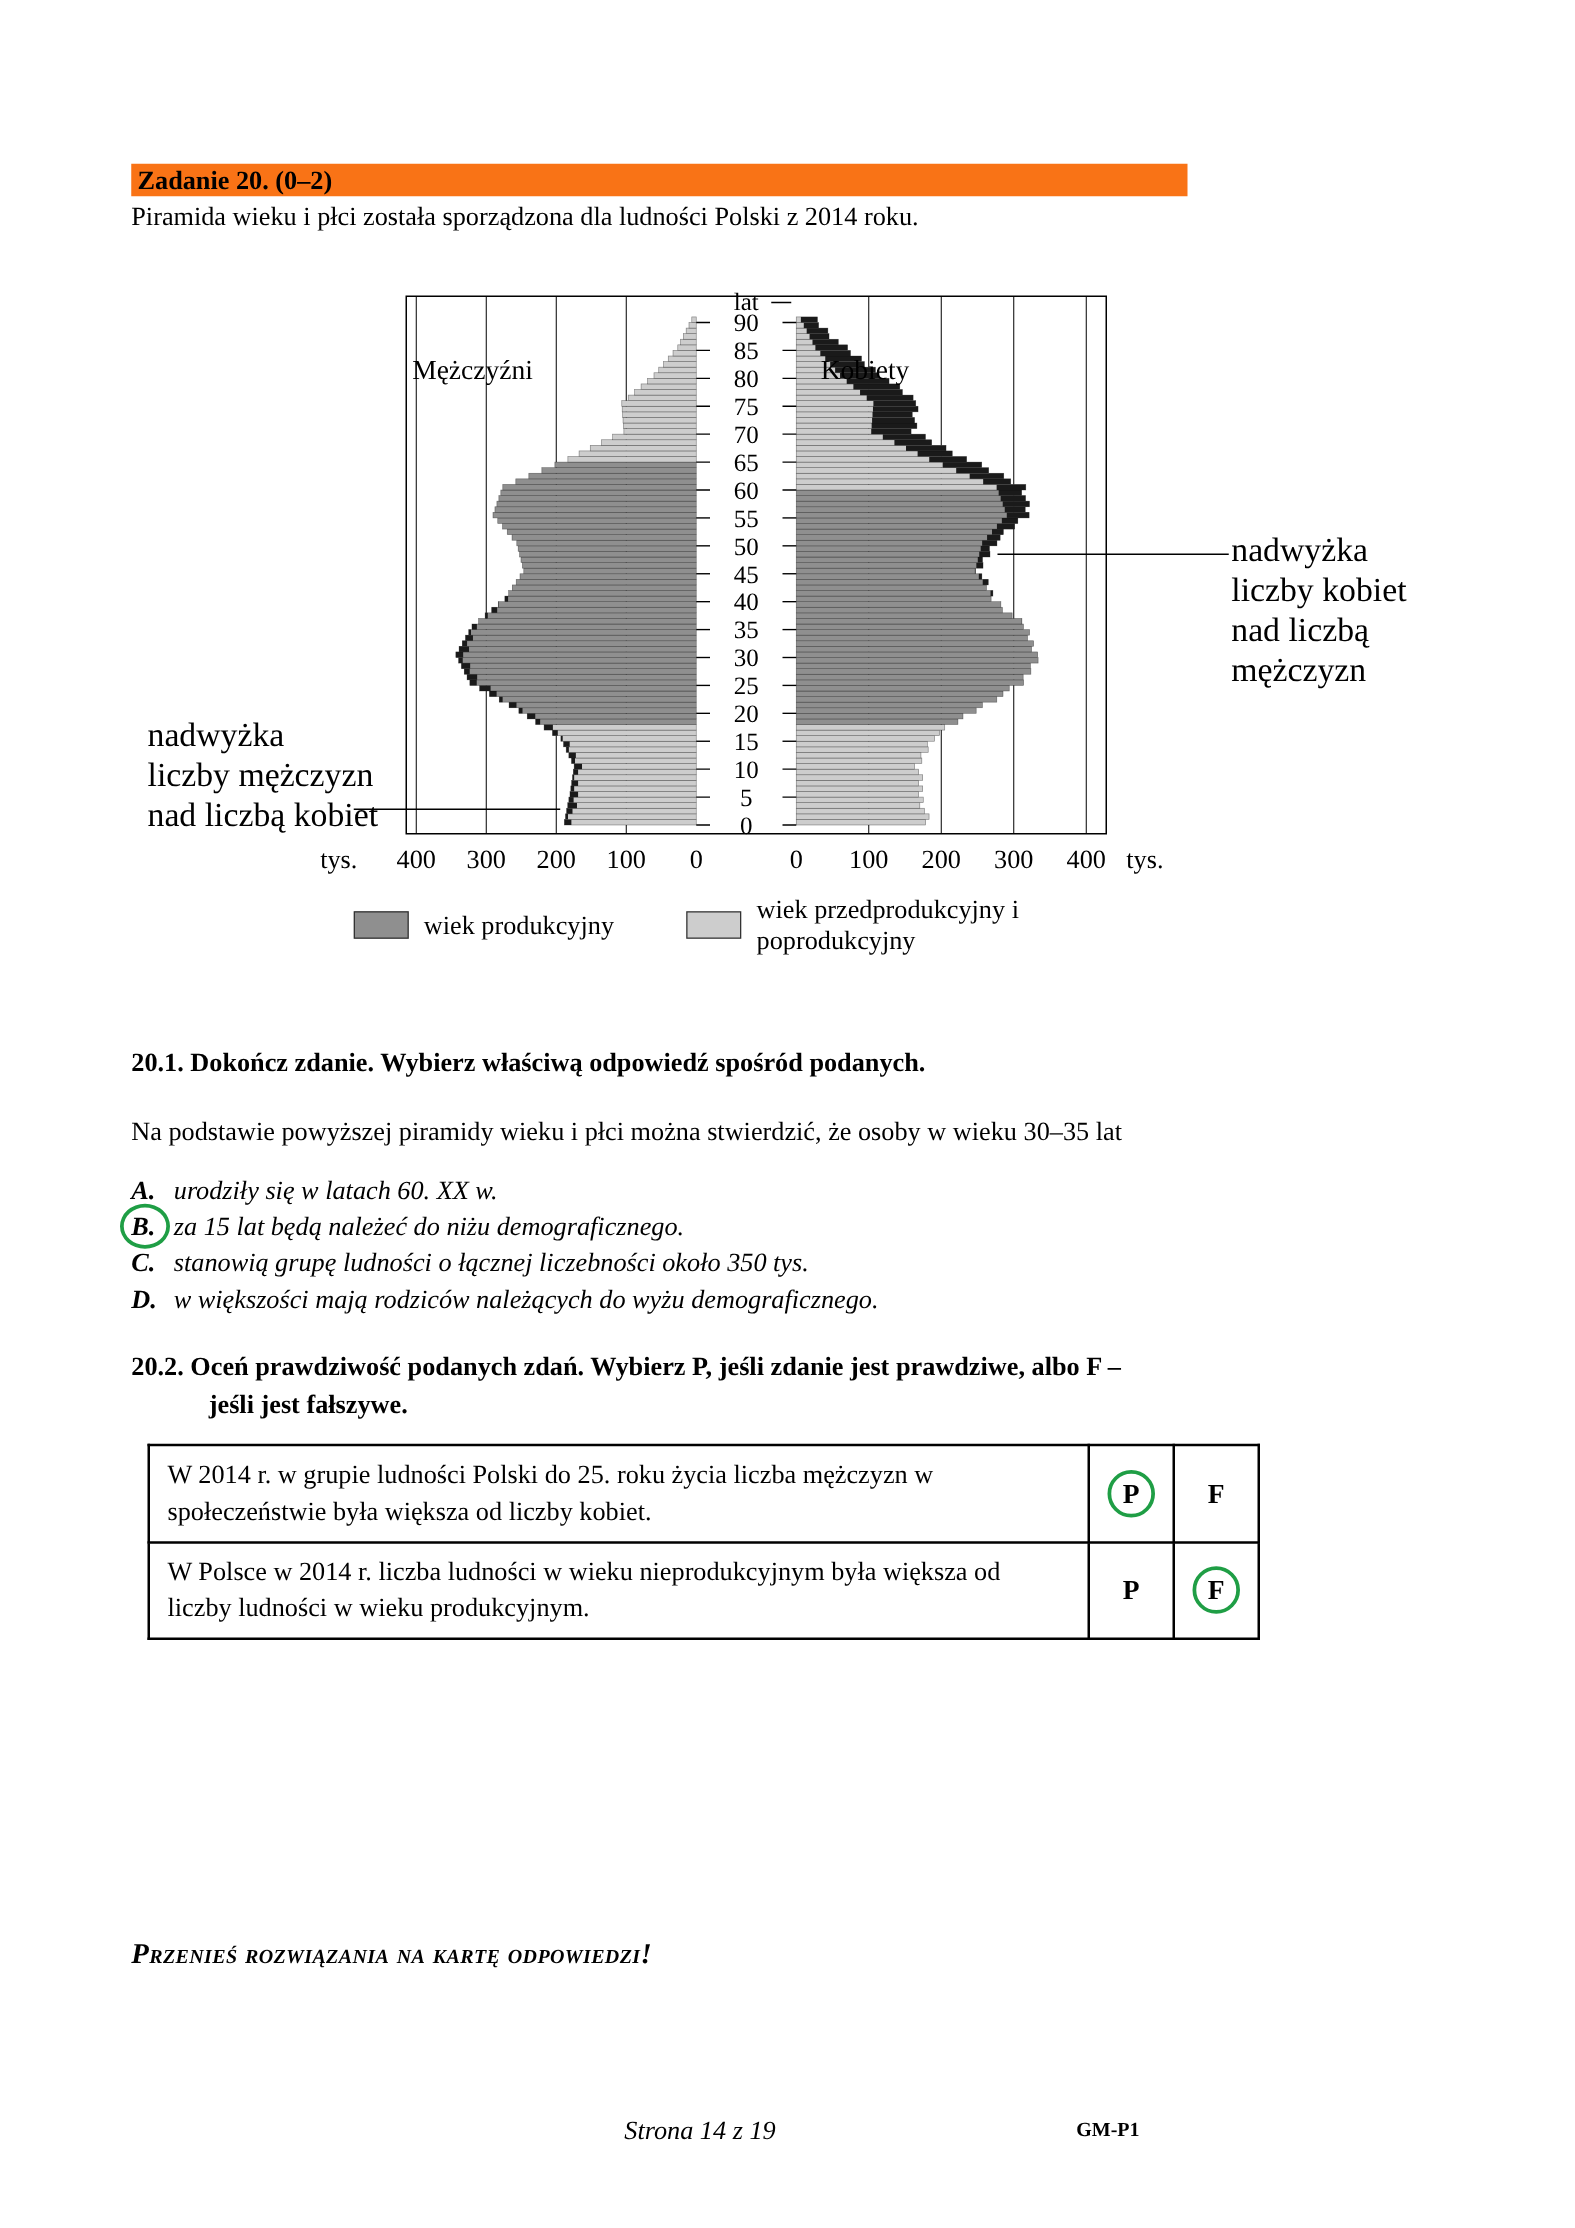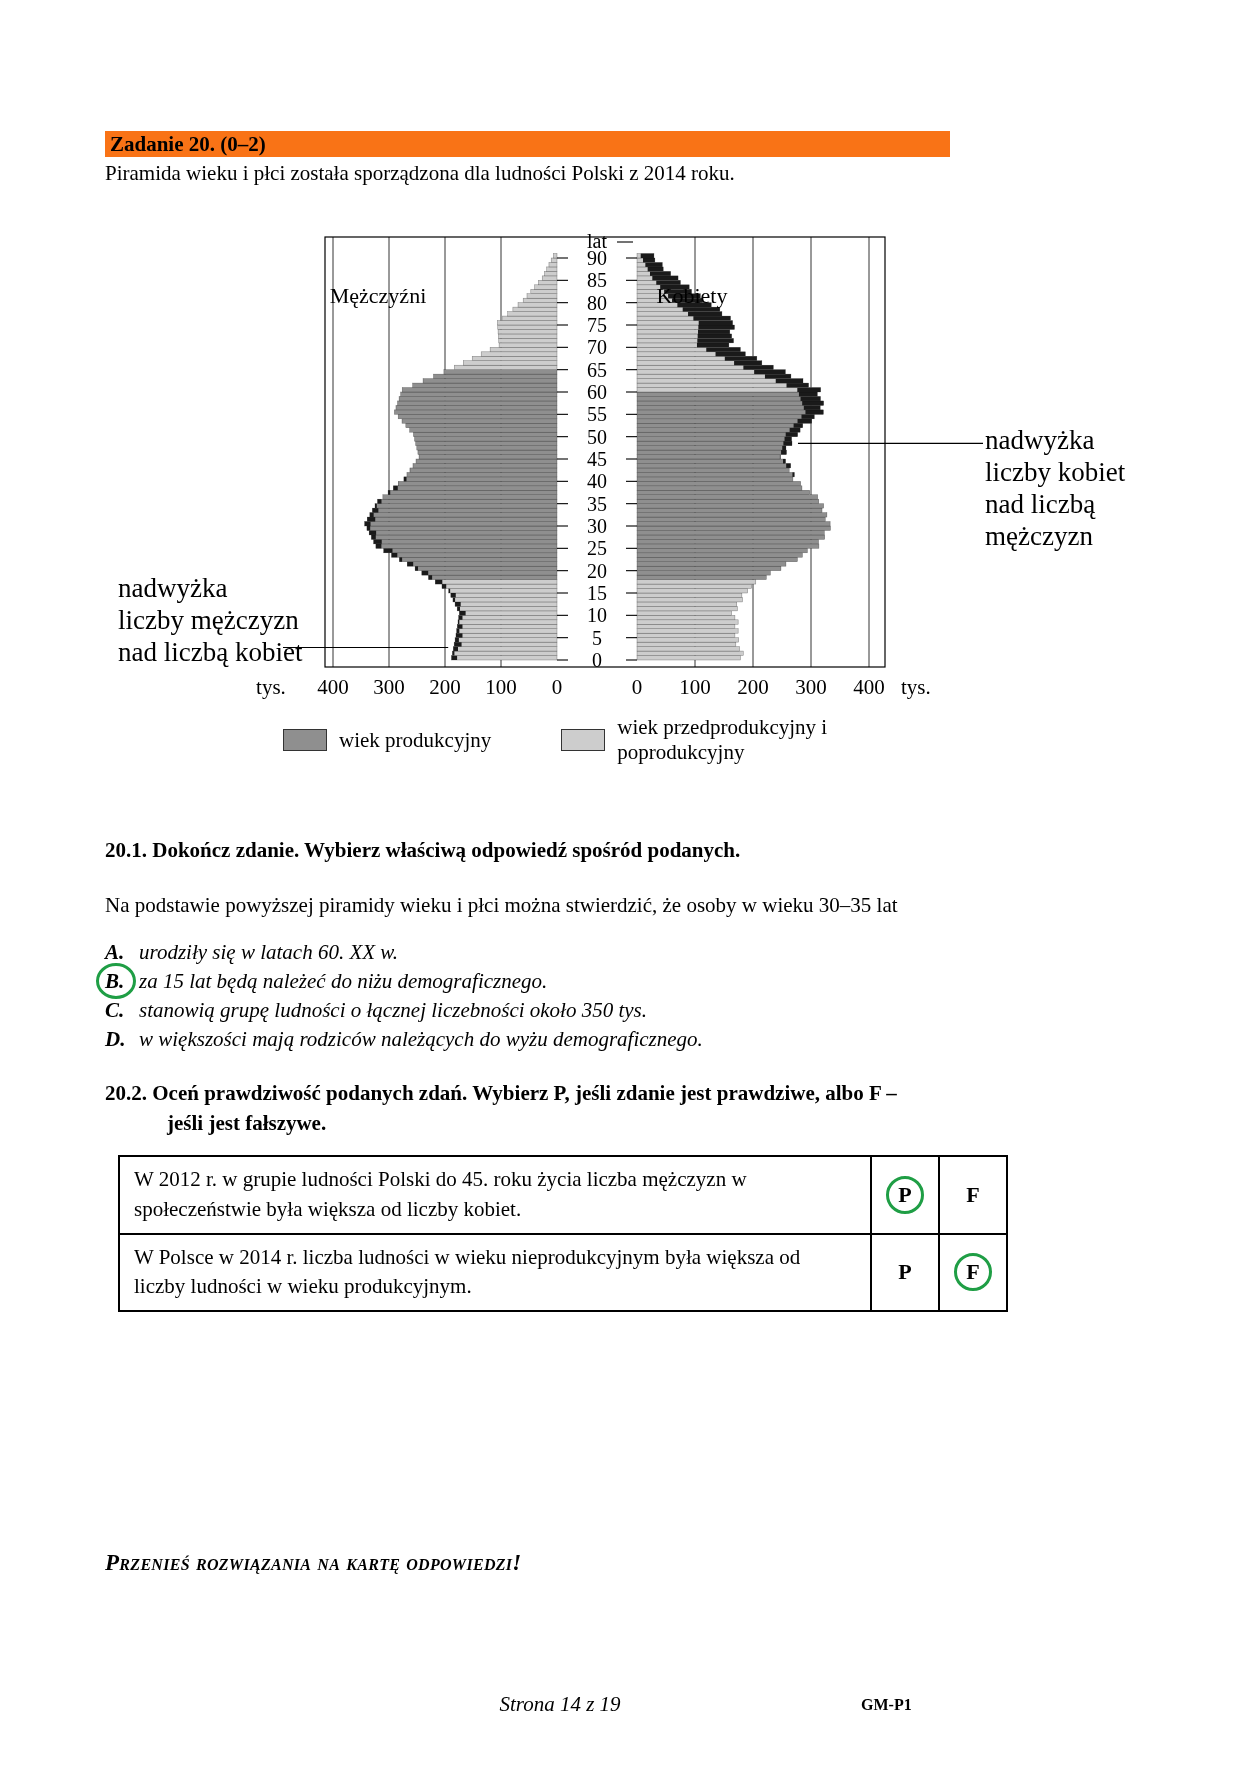--- a/index.html
+++ b/index.html
@@ -24,21 +24,21 @@
   .intro{left:105px;top:161px;width:880px;}
   .figure{left:0;top:228px;width:1260px;height:575px;}
   #pyramid-svg{position:absolute;left:95px;top:0;}
   .annot span{display:block;line-height:32px;}
   .annot{font-size:27px;}
   .legend{
     left:283px;top:487px;width:640px;
     display:flex;align-items:center;gap:28px;
   }
   .legend-item{display:flex;align-items:center;}
-  .legend-item + .legend-item{margin-left:42px;}
+  .legend-item + .legend-item{margin-left:30px;}
   .swatch{
     display:inline-block;width:42px;height:20px;
     border:1px solid #333;margin-right:12px;flex:0 0 auto;
   }
   .legend-label{line-height:25px;}
   .legend-label.wide{width:235px;}
   .q-heading{left:105px;width:900px;}
   .stem{left:105px;top:893px;width:920px;}
   .options{left:105px;top:938px;width:920px;font-style:italic;}
   .option{position:relative;height:29px;line-height:29px;}
@@ -514,21 +514,21 @@
   </div>
 
   <div class="abs bold q2-heading">
     <span>20.2.  Oceń prawdziwość podanych zdań. Wybierz P, jeśli zdanie jest prawdziwe, albo F –</span>
     <span class="q2-line2">jeśli jest fałszywe.</span>
   </div>
 
   <table class="abs tf-table">
     <tbody>
         <tr>
-      <td class="stmt">W 2012 r. w grupie ludności Polski do 45. roku życia liczba mężczyzn w społeczeństwie była większa od liczby kobiet.</td>
+      <td class="stmt">W 2014 r. w grupie ludności Polski do 25. roku życia liczba mężczyzn w społeczeństwie była większa od liczby kobiet.</td>
       <td class="pf">
         <span class="pf-ring" style="border-color: rgb(31, 158, 69);">
               <span>P</span>
             </span>
       </td>
       <td class="pf">
         <span>F</span>
       </td>
     </tr>
     <tr>

